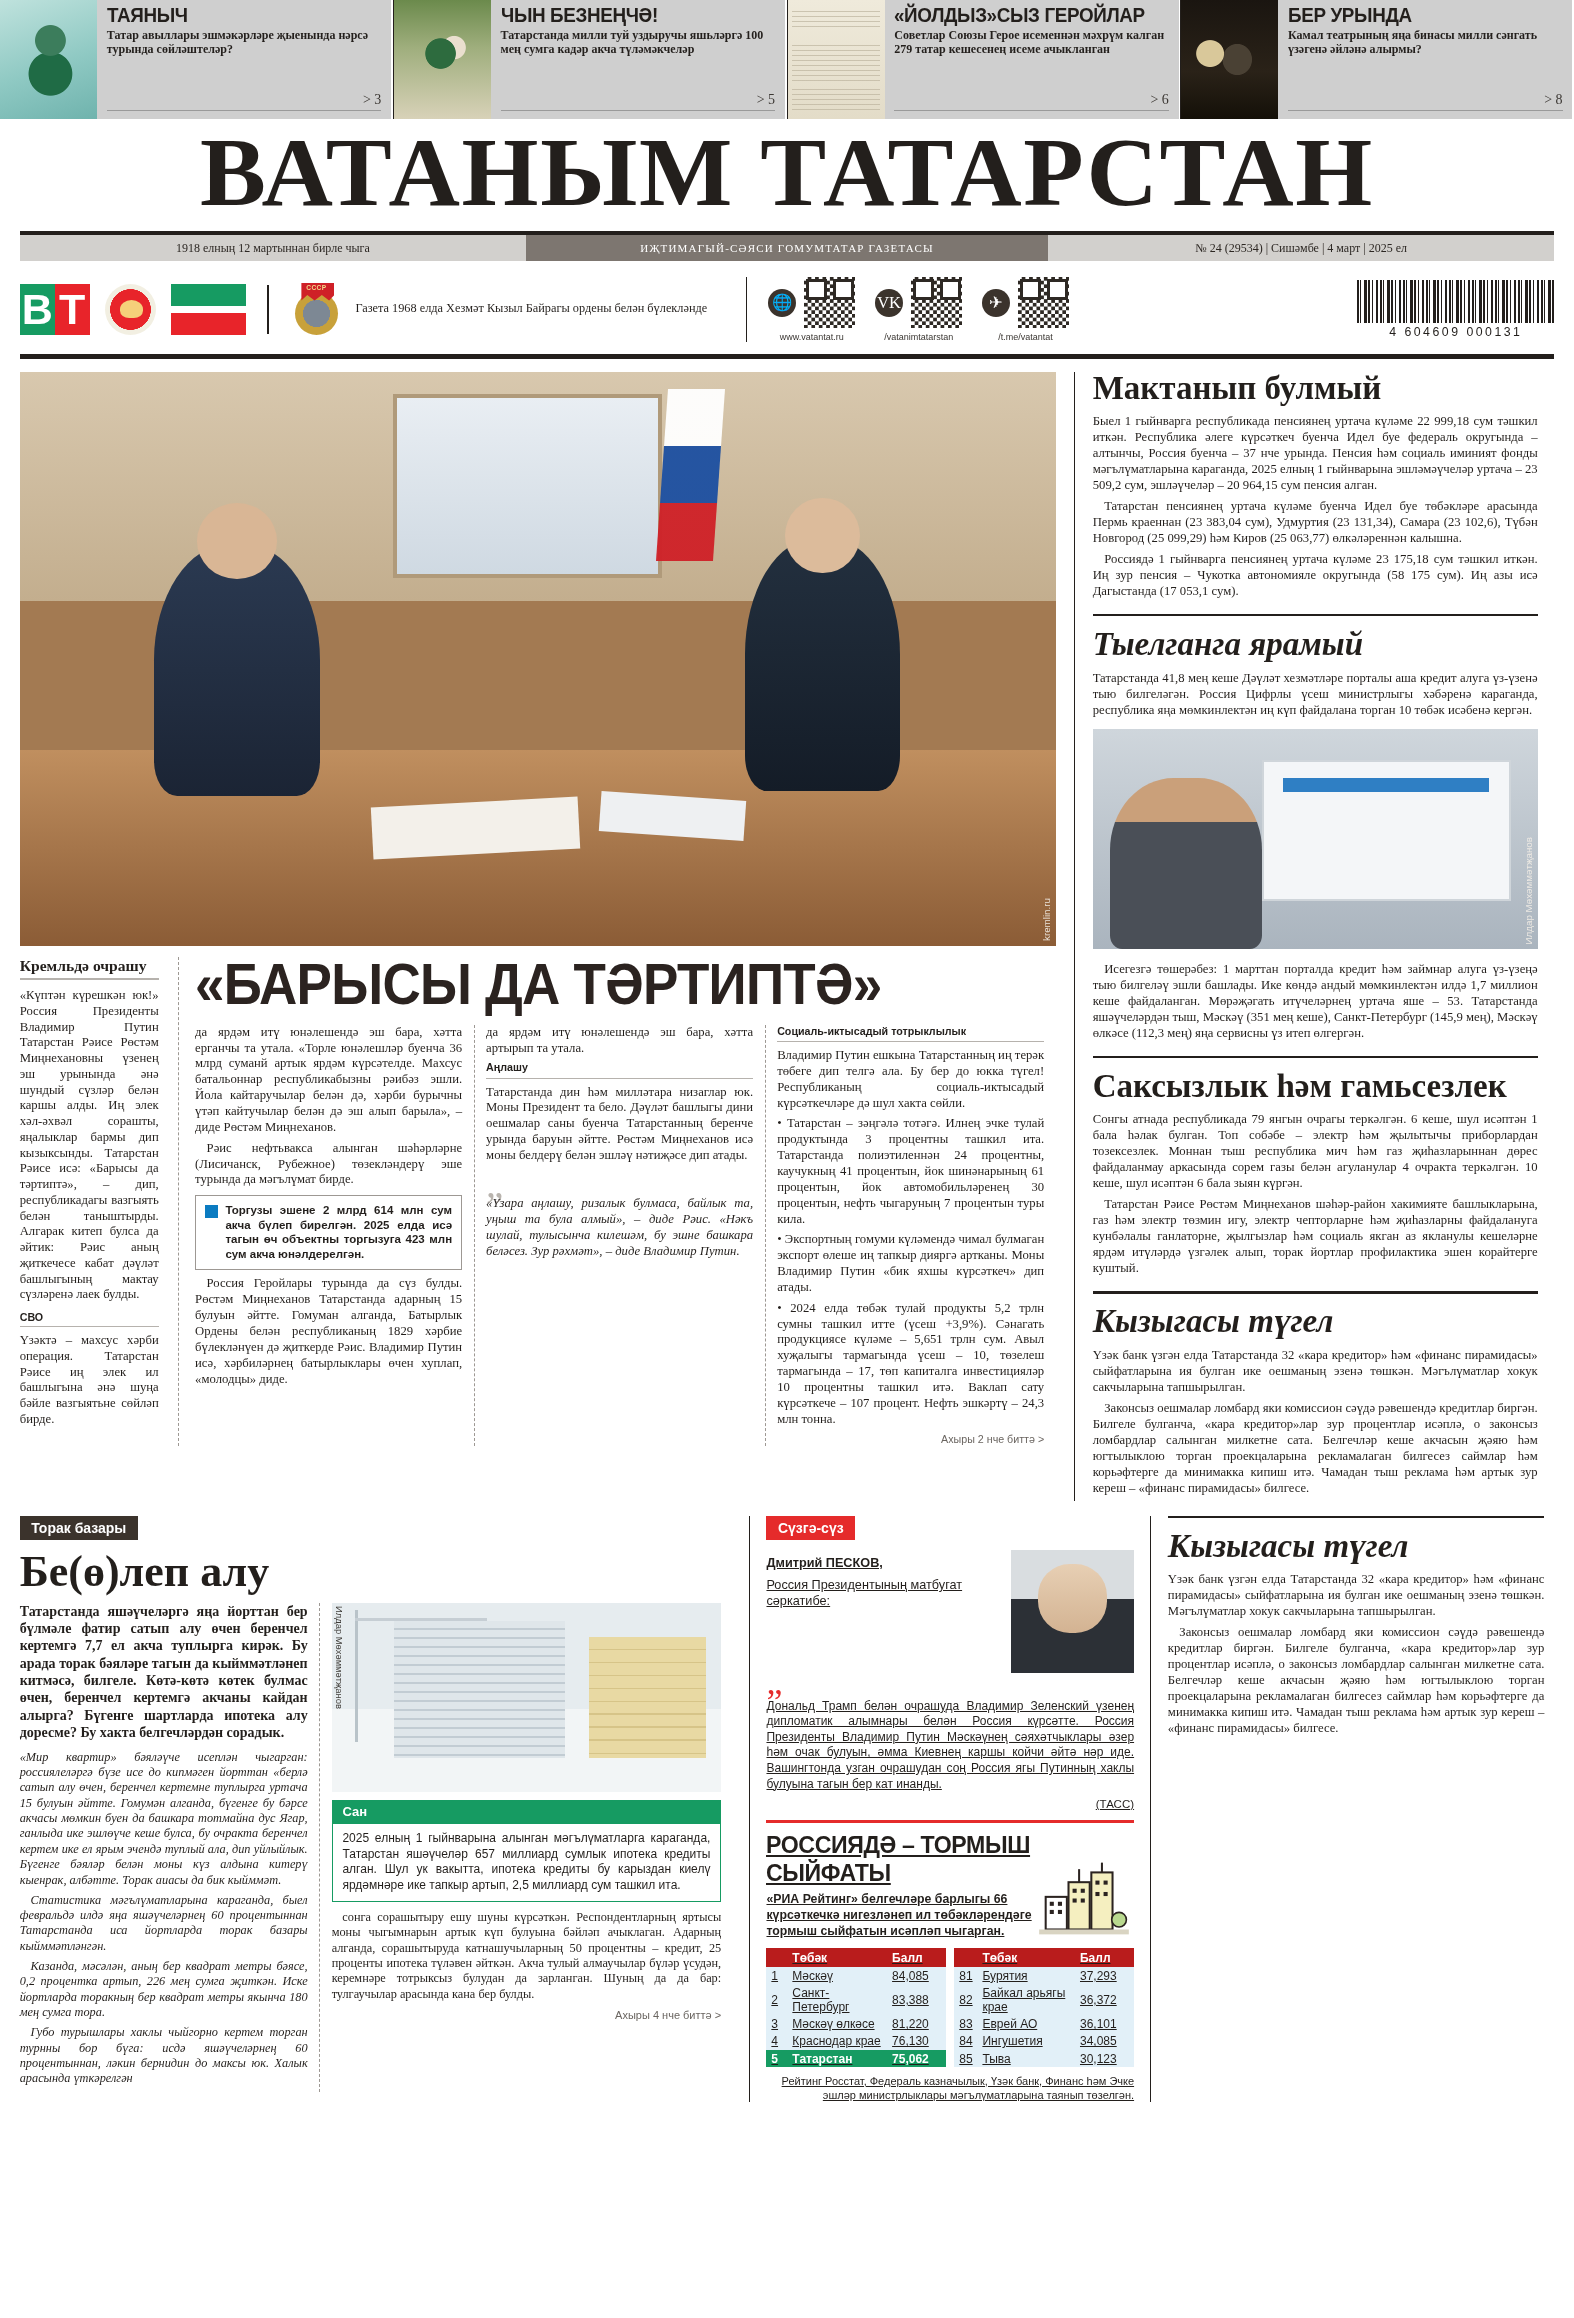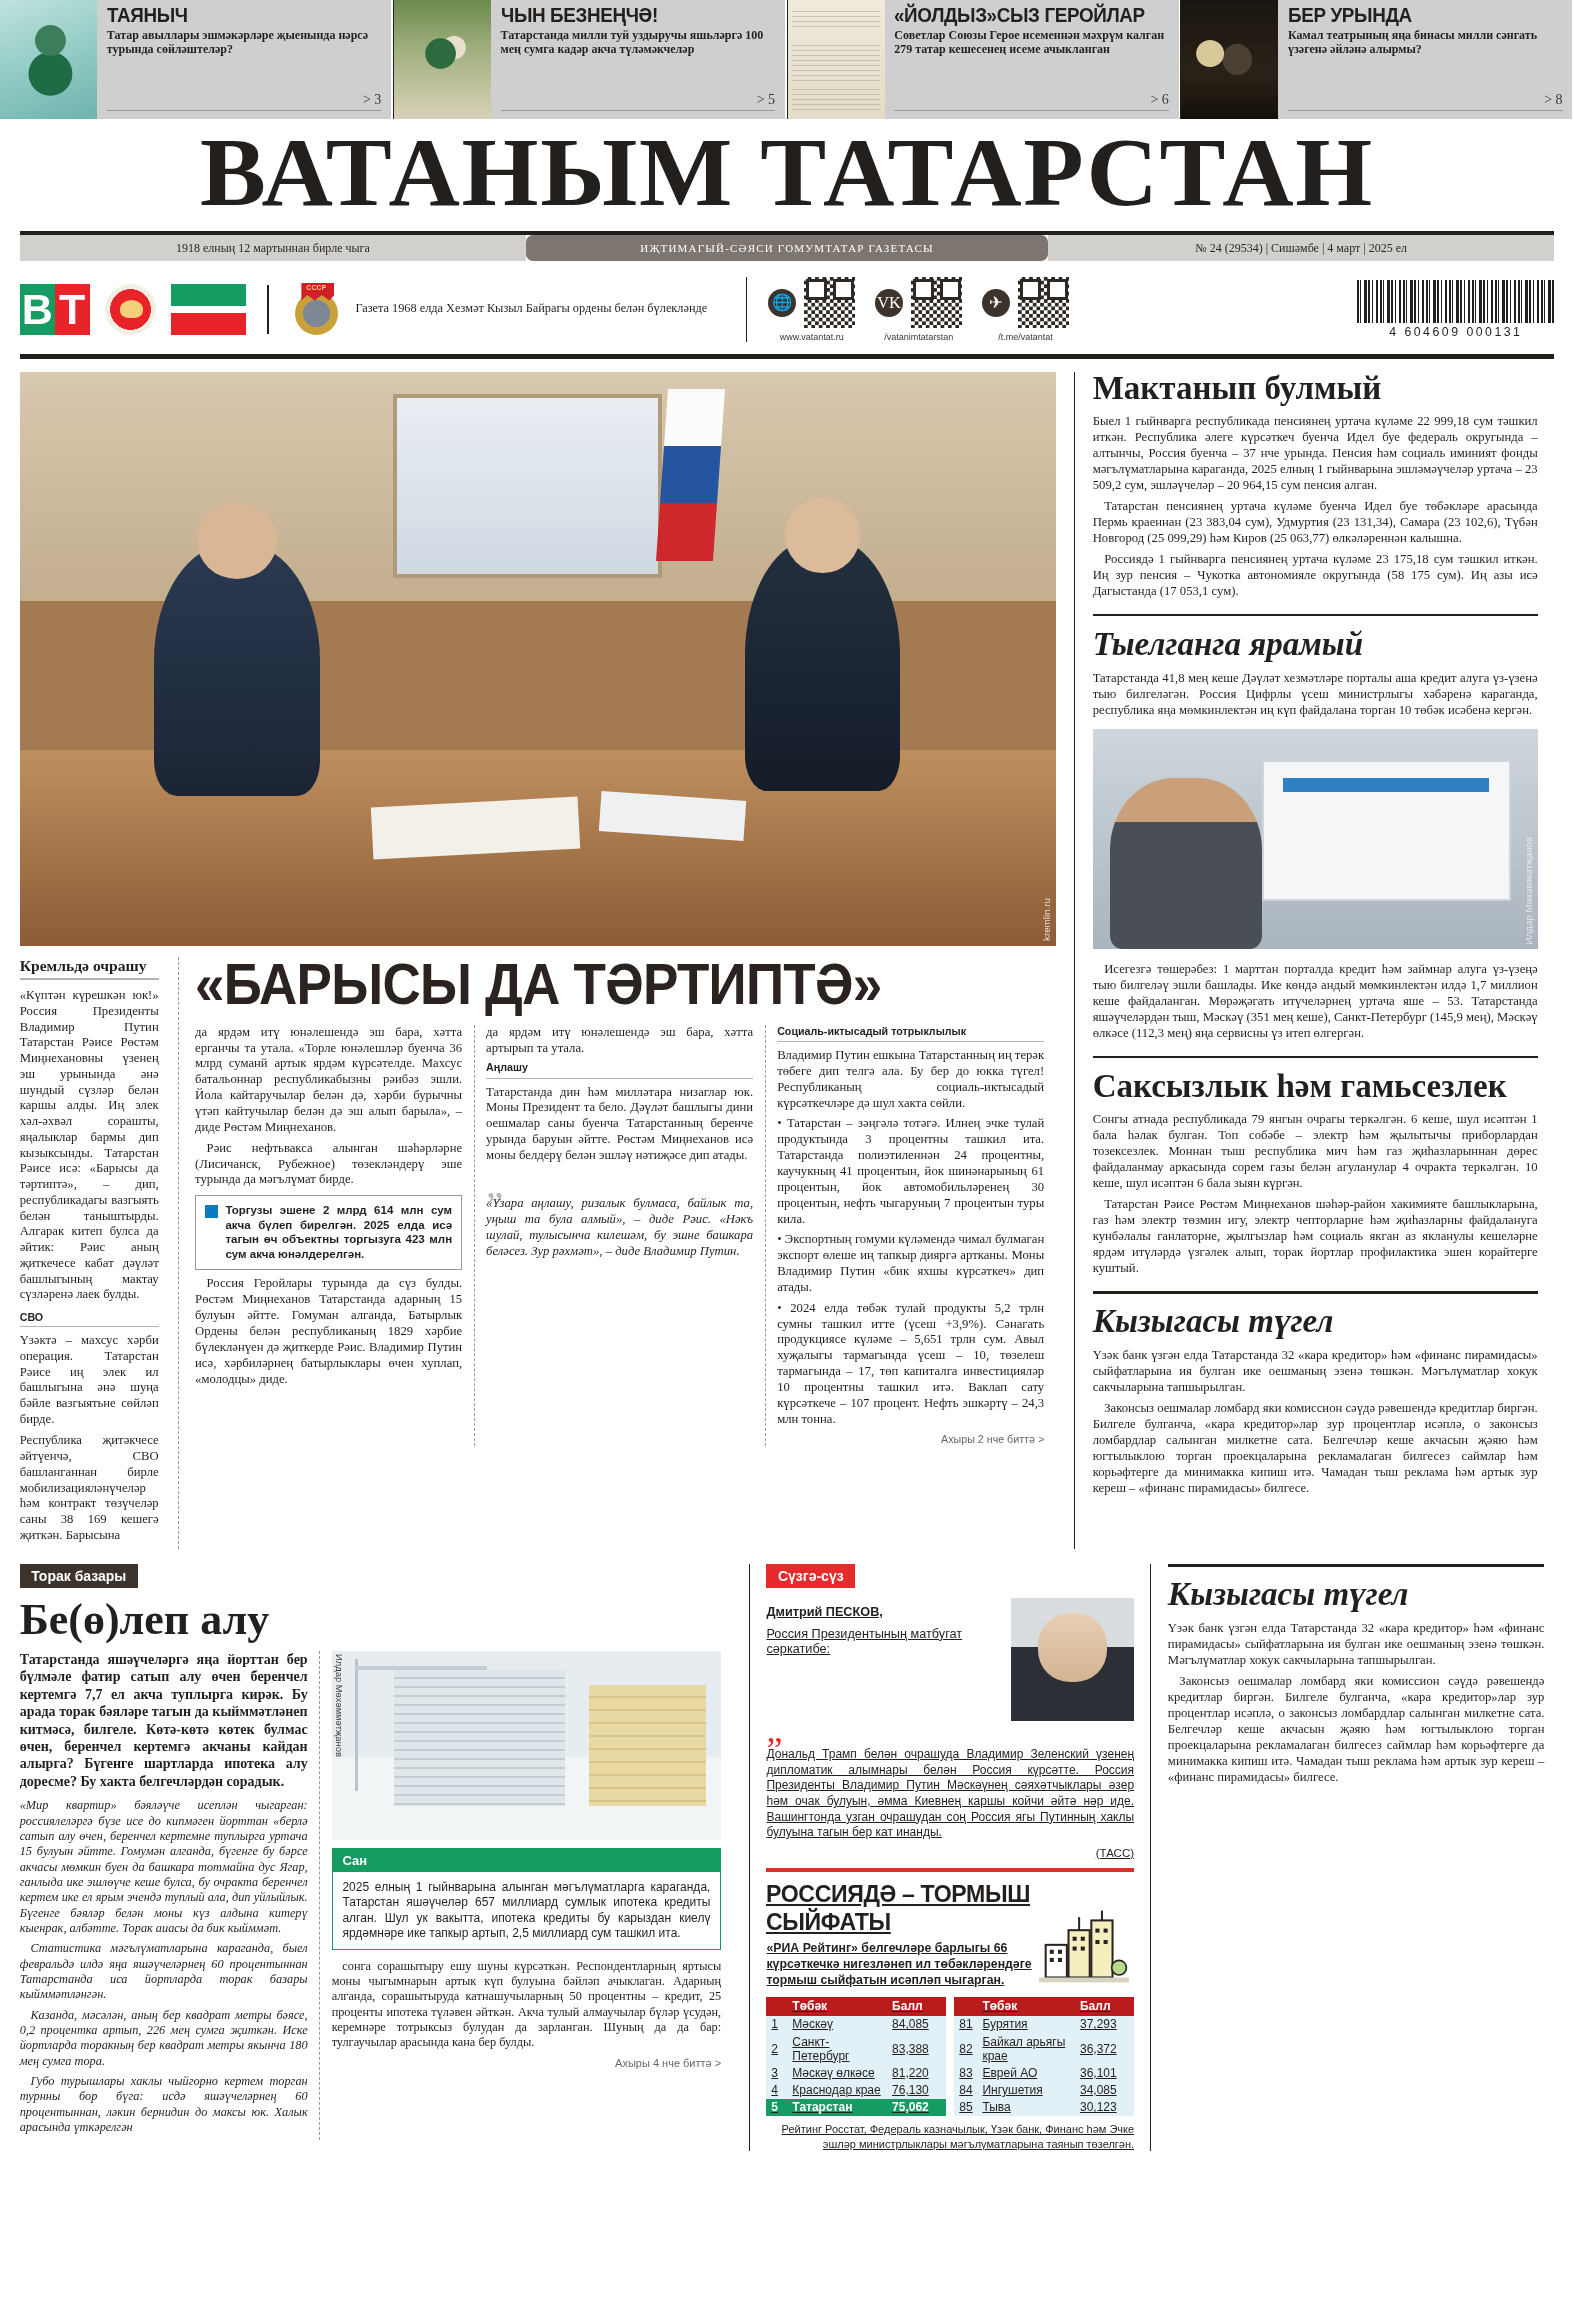--- a/index.html
+++ b/index.html
@@ -70,21 +70,21 @@
   
   .infobar { display:flex; margin:0 19.7px; height:26px; align-items:stretch; }
   .infobar .left, .infobar .right {
     background:#d2d0cd; color:#2c2723; display:flex; align-items:center; justify-content:center;
     font-family:"Liberation Serif", serif; font-size:12px;
   }
   .infobar .left { width:33%; }
   .infobar .right { width:33%; }
   .infobar .mid {
     flex:1; background:#7d7670; color:#fff; display:flex; align-items:center; justify-content:center;
-    font-family:"Liberation Serif", serif; font-size:11px; letter-spacing:1.2px;border-radius:7px;
+    font-family:"Liberation Serif", serif; font-size:11px; letter-spacing:1.2px;
   }
 
   
   .logobar { display:flex; align-items:center; margin:14.8px 19.7px 0 19.7px; height:67px; }
   .bt-logo { width:71px; height:51px; display:flex; }
   .bt-green { width:35px; background:#169b62; position:relative; }
   .bt-red { width:35px; background:#e8242a; position:relative; }
   .bt-green::after{
     content:"B"; position:absolute; inset:0; color:#fff;
     font-family:"Liberation Sans", sans-serif; font-weight:bold; font-size:43px;
@@ -397,21 +397,20 @@
     </div>
 
     <div class="lead-wrap">
       <div class="lead-side">
         <div class="kicker-label">Кремльдә очрашу</div>
         <div class="kicker-rule"></div>
         <p>«Күптән күрешкән юк!» Россия Президенты Владимир Путин Татарстан Рәисе Рөстәм Миңнехановны үзенең эш урынында әнә шундый сүзләр белән каршы алды. Иң элек хәл-әхвәл сорашты, яңалыклар бармы дип кызыксынды. Татарстан Рәисе исә: «Барысы да тәртиптә», – дип, республикадагы вазгыять белән таныштырды. Алгарак китеп булса да әйтик: Рәис аның җиткечесе кабат дәүләт башлыгының мактау сүзләренә лаек булды.</p>
         <div class="sub-label">СВО</div>
         <div class="sub-rule"></div>
         <p>Үзәктә – махсус хәрби операция. Татарстан Рәисе иң элек ил башлыгына әнә шуңа бәйле вазгыятьне сөйләп бирде.</p>
-        <p>Республика җитәкчесе әйтүенчә, СВО башланганнан бирле мобилизацияләнүчеләр һәм контракт төзүчеләр саны 38 169 кешегә җиткән. Барысына</p>
       </div>
 
       <div class="lead-main">
         <div class="headline">«БАРЫСЫ ДА ТӘРТИПТӘ»</div>
         <div class="lead-cols">
           <div class="lcol">
             <p class="noind">да ярдәм итү юнәлешендә эш бара, хәтта ерганчы та утала. «Торле юнәлешләр буенча 36 млрд суманй артык ярдәм күрсәтелде. Махсус батальоннар республикабызны рәибәз эшли. Йола кайтаручылар белән дә, хәрби бурычны үтәп кайтучылар белән дә эш алып барыла», – диде Рөстәм Миңнеханов.</p>
             <p>Рәис нефтьвакса алынган шәһәрләрне (Лисичанск, Рубежное) төзекләндерү эше турында да мәгълүмат бирде.</p>
             <div class="cbox">
               <div class="cbox-mark"></div>

